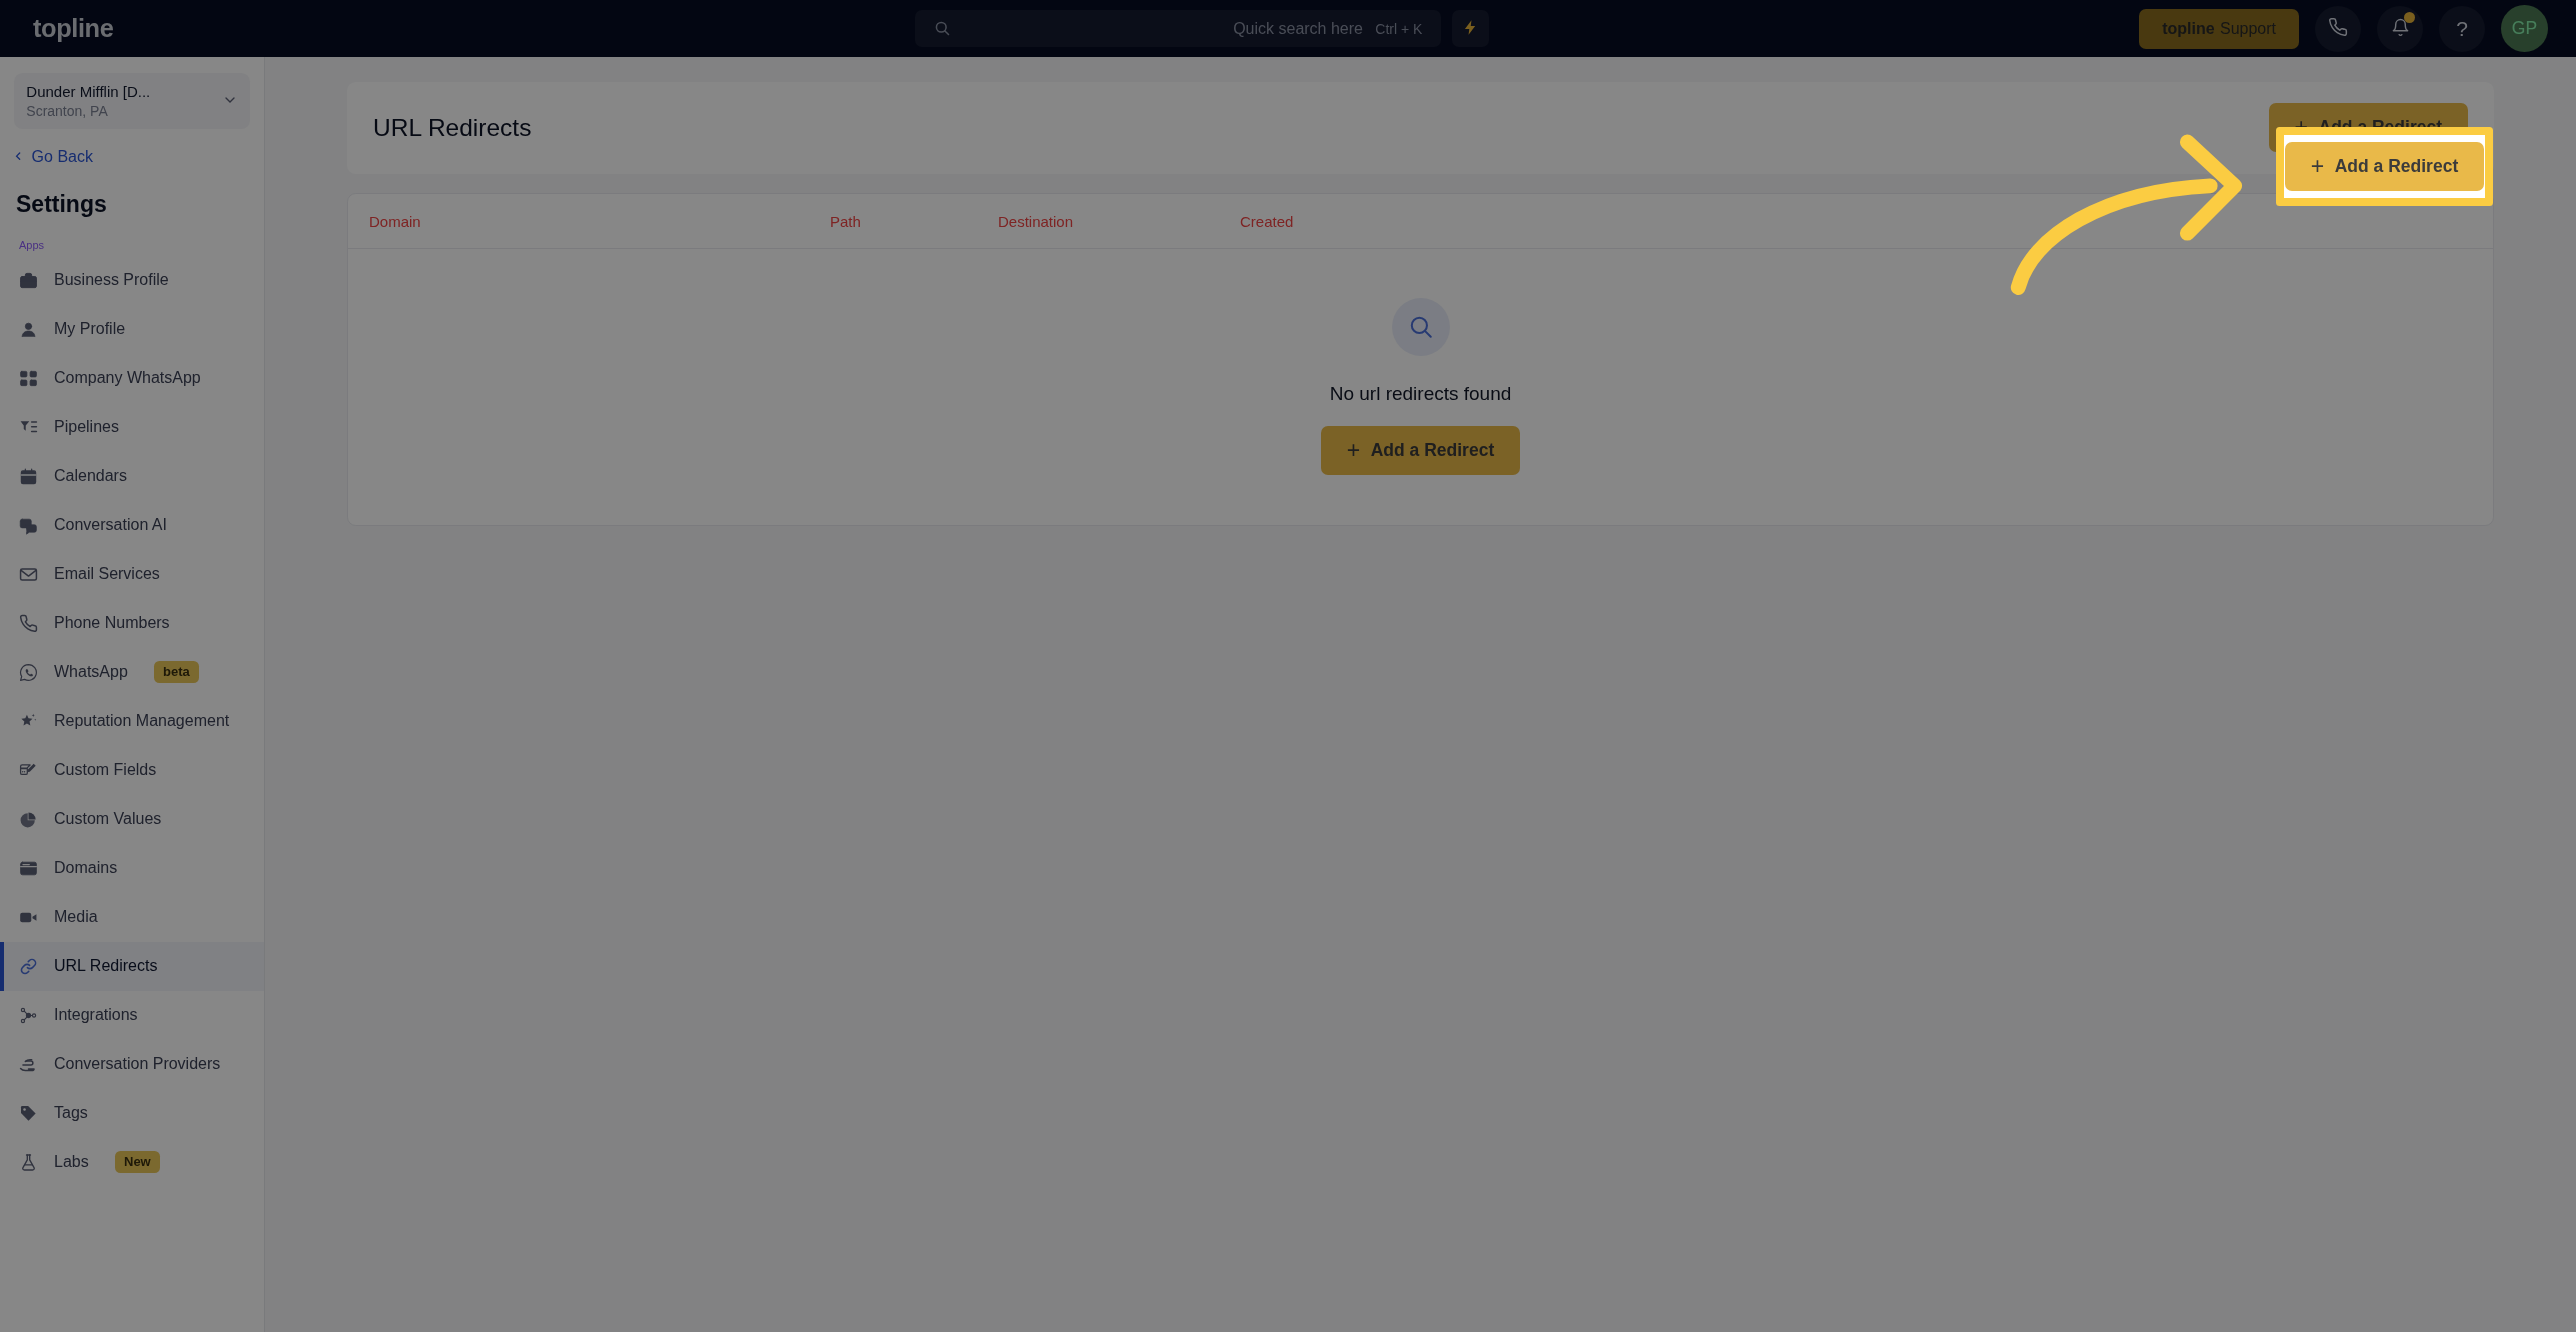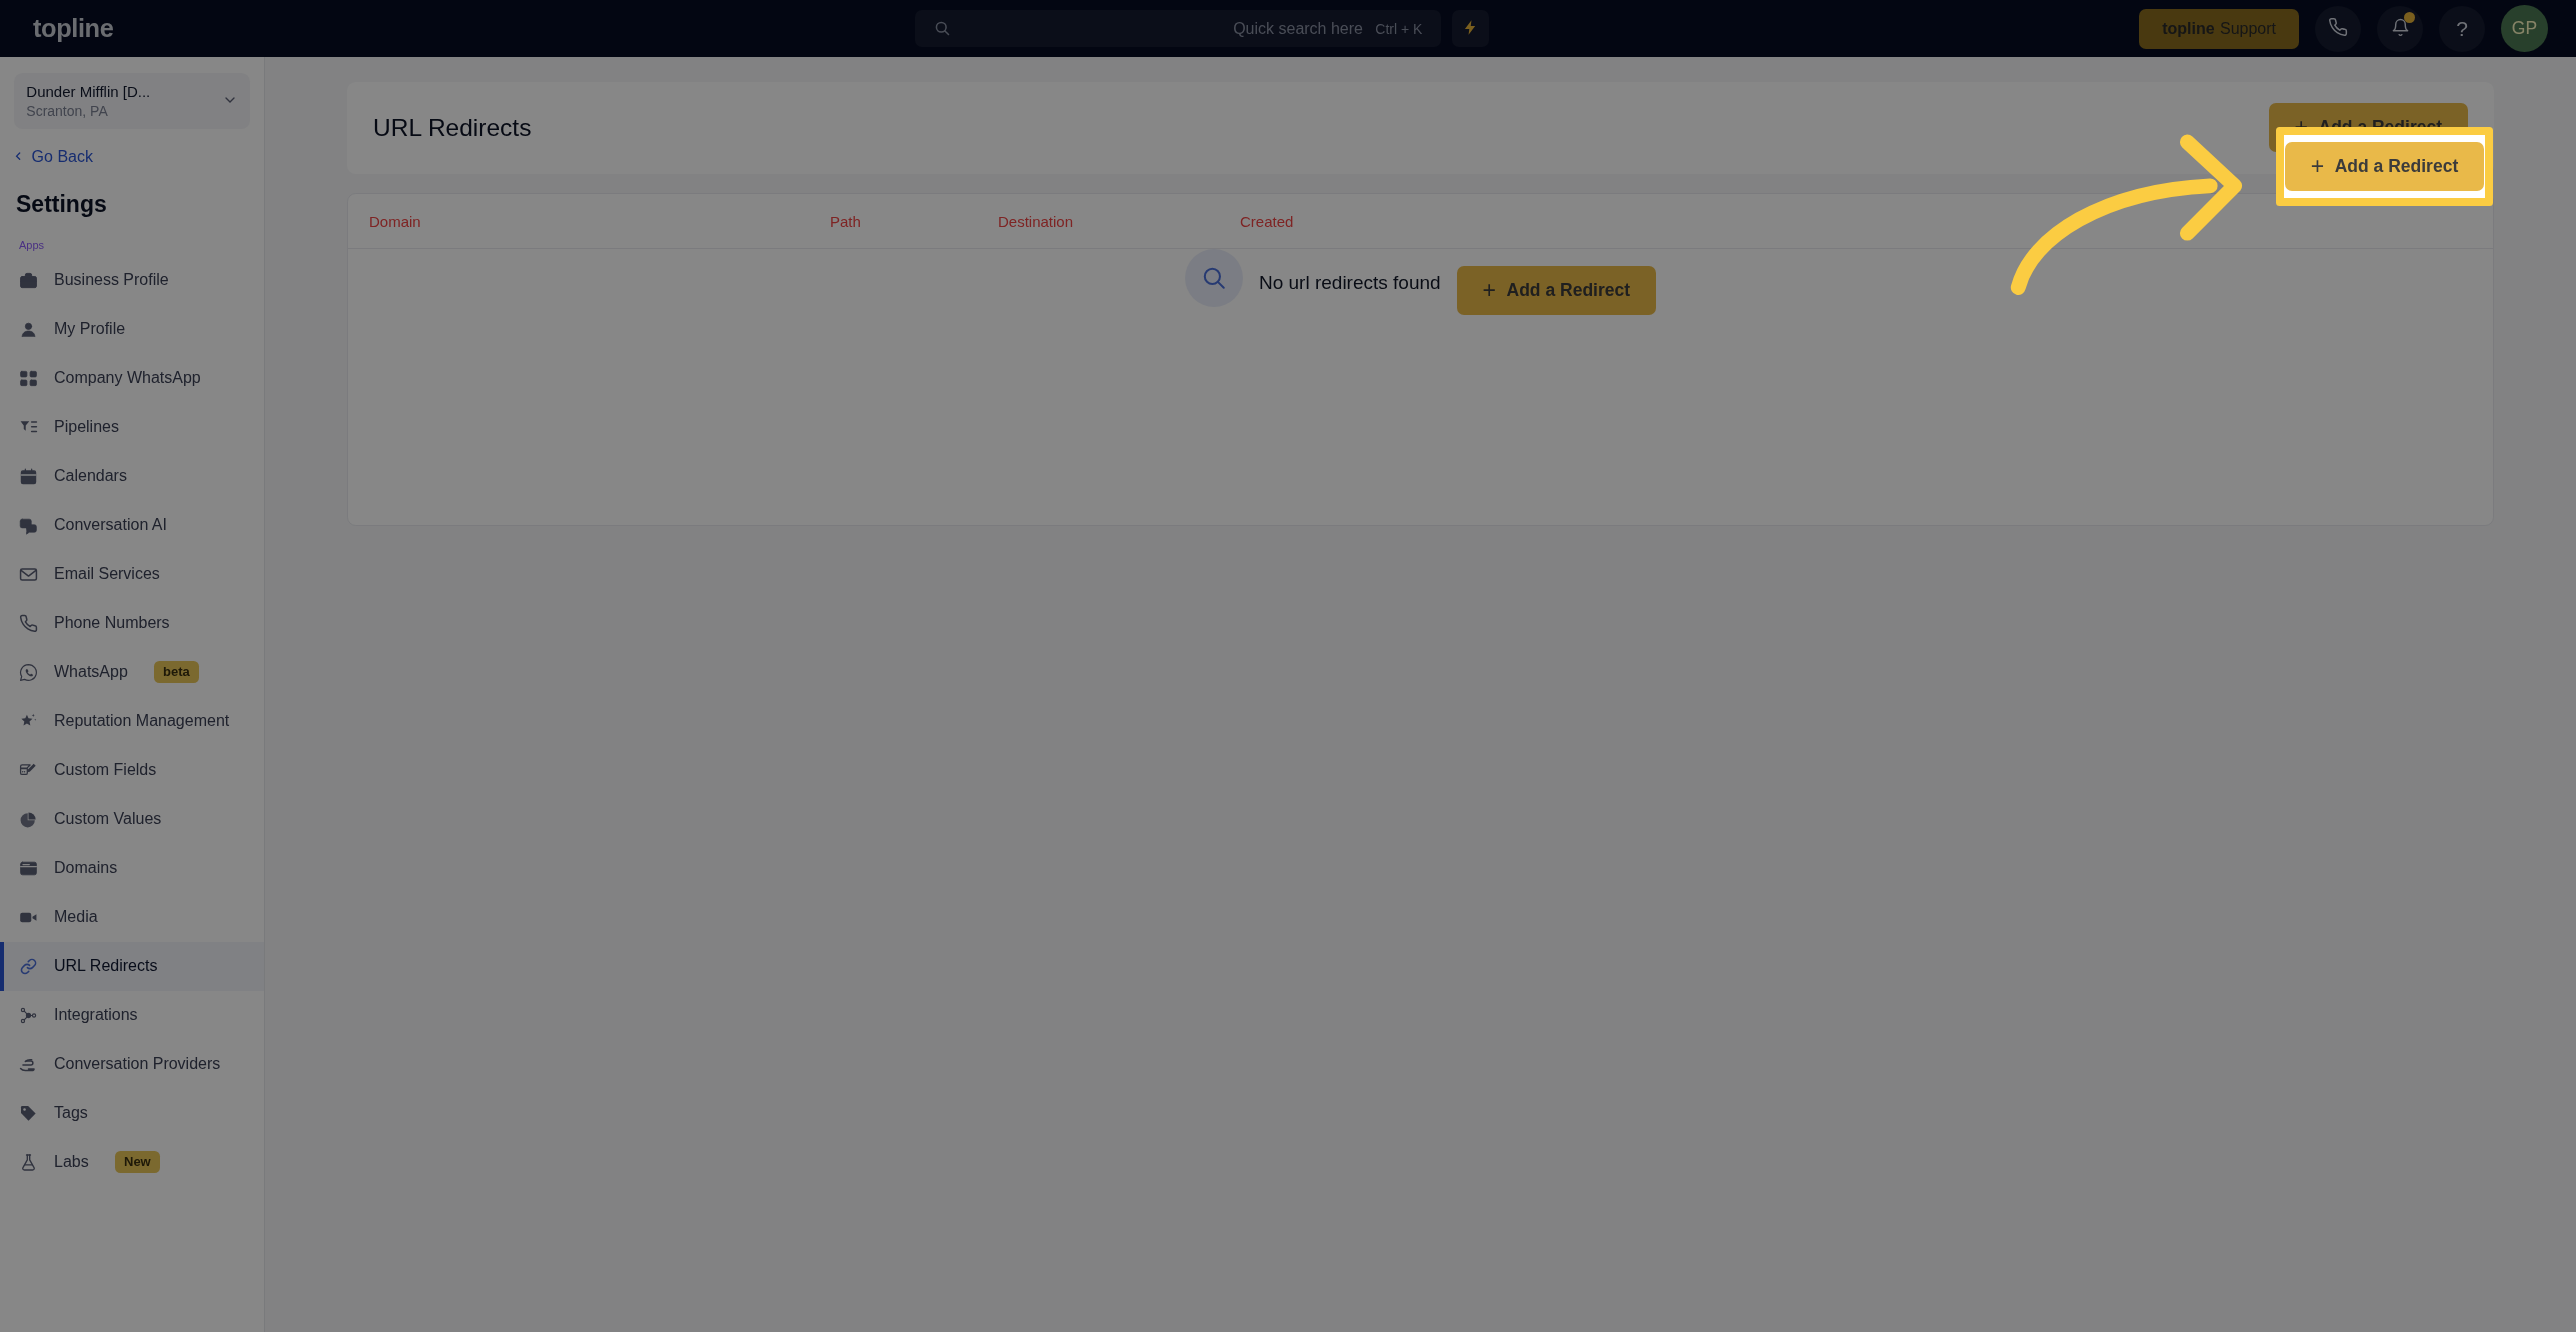--- a/index.html
+++ b/index.html
@@ -102,21 +102,21 @@
     position: absolute;
     top: 6.1px; right: 8px;
     width: 11.4px; height: 11.4px;
     border-radius: 50%;
     background: #e7b33a;
   }
   #avatar {
     width: 47px; height: 47px;
     border-radius: 50%;
     background: #4c7a53;
-    color: #fef9c3;
+    color: #86efac;
     font-size: 17.5px;
     font-weight: 500;
     display: flex; align-items: center; justify-content: center; text-align: right;
   }
 
   
   #sidebar {
     position: absolute;
     left: 0; top: 57px;
     width: 265px;
@@ -264,23 +264,24 @@
     display: flex;
     align-items: center;
   }
   #table-head .th {
     font-size: 15px;
     color: #ef4444;
   }
   #empty-state {
     height: 276px;
     display: flex;
-    flex-direction: row;
+    flex-direction: column;
+    align-items: center;
     justify-content: center;
-    gap: 16px;
+    gap: 4px;
   }
   #empty-icon-wrap {
     width: 58px; height: 58px;
     border-radius: 50%;
     background: #e9edf9;
     display: flex; align-items: center; justify-content: center;
   }
   #empty-text {
     margin-top: 23px;
     font-size: 19px;

